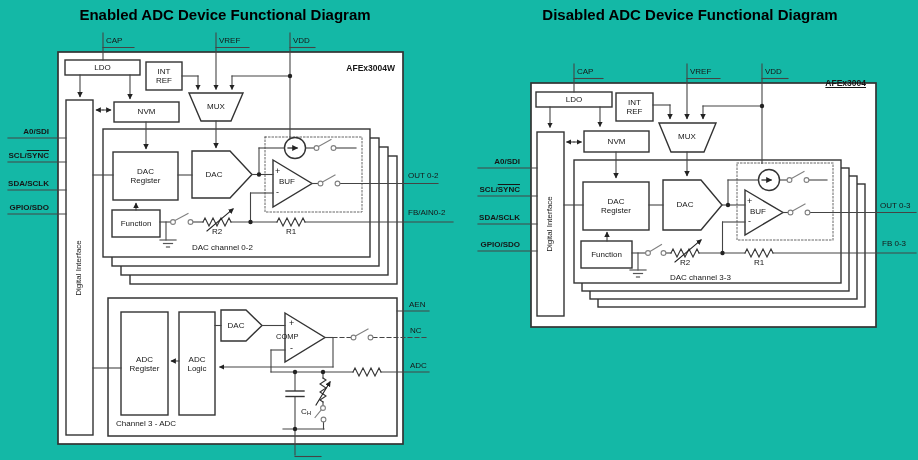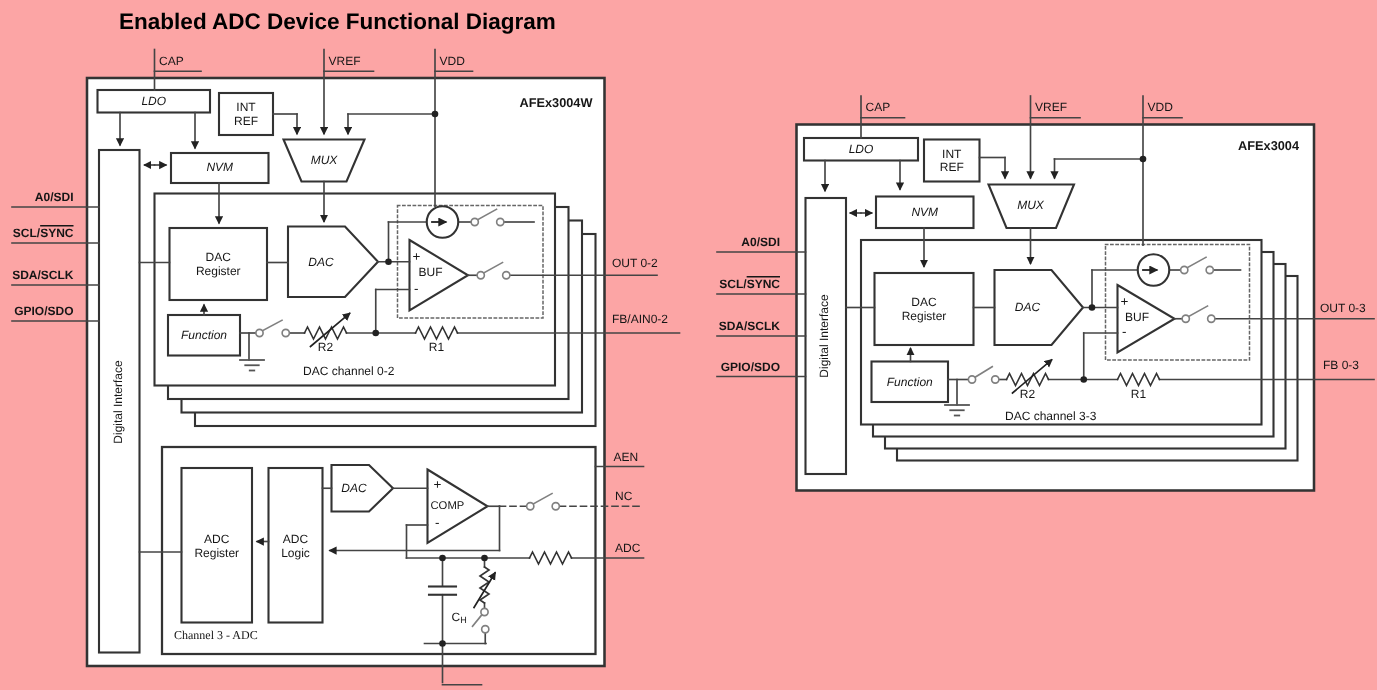--- a/index.html
+++ b/index.html
@@ -1,26 +1,26 @@
 <!DOCTYPE html>
 <html><head>
 <meta charset="utf-8">
 <style>
   html,body{margin:0;padding:0;background:#fff;}
-  .stage{position:relative;width:918px;height:460px;background:#fca5a5;overflow:hidden;
+  .stage{position:relative;width:918px;height:460px;background:#14b8a6;overflow:hidden;
          font-family:"Liberation Sans","DejaVu Sans",sans-serif;color:#111;}
   svg{position:absolute;left:0;top:0;}
   .t{position:absolute;font-size:8px;line-height:10px;color:#161616;white-space:nowrap;}
   .c{text-align:center;}
   .r{text-align:right;font-weight:bold;}
   .title{font-size:15px;line-height:21px;font-weight:700;color:#000;text-align:center;}
   .chip{font-weight:700;font-size:8.5px;}
   .blk2{display:flex;flex-direction:column;justify-content:center;}
   .blk2 div{line-height:9px;text-align:center;}
-  .blk1{display:flex;align-items:center;justify-content:center;font-style:italic;}
+  .blk1{display:flex;align-items:center;justify-content:center;}
   .rot{transform:rotate(-90deg);text-align:center;}
   .ovl{text-decoration:overline;}
   .sub{font-size:6px;vertical-align:-1px;}
   .sign{font-size:9px;line-height:8px;font-weight:400;}
 </style>
 </head>
 <body>
 
 <div class="stage">
 
@@ -317,45 +317,46 @@
       <div>Register</div>
     </div>
 <div class="t blk1" style="left:192px;top:151px;width:44px;height:47px;">DAC</div>
 <div class="t blk1" style="left:112px;top:210px;width:48px;height:27px;">Function</div>
 <div class="t sign" style="left:275px;top:167px;">+</div>
 <div class="t" style="left:279px;top:177px;">BUF</div>
 <div class="t sign" style="left:276px;top:188px;">-</div>
 
 <div class="t c" style="left:203px;top:227px;width:28px;">R2</div>
 <div class="t c" style="left:277px;top:227px;width:28px;">R1</div>
-<div class="t" style="left:202px;top:243px;">DAC channel 0-2</div>
+<div class="t" style="left:192px;top:243px;">DAC channel 0-2</div>
 
 <div class="t" style="left:408px;top:171px;">OUT 0-2</div>
 <div class="t" style="left:408px;top:208px;text-align:center;">FB/AIN0-2</div>
 <div class="t" style="left:409px;top:300px;">AEN</div>
 <div class="t" style="left:410px;top:326px;">NC</div>
 <div class="t" style="left:410px;top:361px;">ADC</div>
 <div class="t" style="left:305px;top:445px;margin-top:44px;">GND</div>
 
 <div class="t blk2" style="left:121px;top:312px;width:47px;height:103px;">
       <div>ADC</div>
       <div>Register</div>
     </div>
 <div class="t blk2" style="left:179px;top:312px;width:36px;height:103px;">
       <div>ADC</div>
       <div>Logic</div>
     </div>
 <div class="t blk1" style="left:221px;top:310px;width:30px;height:31px;">DAC</div>
 <div class="t sign" style="left:289px;top:319px;">+</div>
-<div class="t" style="left:287px;top:332px;font-size:7.5px;">COMP</div>
+<div class="t" style="left:276px;top:332px;font-size:7.5px;">COMP</div>
 <div class="t sign" style="left:290px;top:344px;">-</div>
-<div class="t" style="left:116px;top:419px;font-family:Liberation Serif, serif;">Channel 3 - ADC</div>
+<div class="t" style="left:116px;top:419px;">Channel 3 - ADC</div>
 <div class="t" style="left:301px;top:407px;"><span>C</span><span class="sub">H</span></div>
 
-<div class="t chip r" style="left:766px;top:92px;width:100px;">AFEx3004</div>
+<div class="t title" style="left:505px;top:4px;width:370px;">Disabled ADC Device Functional Diagram</div>
+<div class="t chip r" style="left:766px;top:78px;width:100px;text-decoration:underline;">AFEx3004</div>
 
 <div class="t" style="left:577px;top:67px;">CAP</div>
 <div class="t" style="left:690px;top:67px;">VREF</div>
 <div class="t" style="left:765px;top:67px;">VDD</div>
 
 <div class="t r" style="left:475px;top:157px;width:45px;">A0/SDI</div>
 <div class="t r" style="left:473px;top:185px;width:47px;"><span>SCL/</span><span class="ovl">SYNC</span></div>
 <div class="t r" style="left:473px;top:213px;width:47px;">SDA/SCLK</div>
 <div class="t r" style="left:473px;top:240px;width:47px;">GPIO/SDO</div>
 

